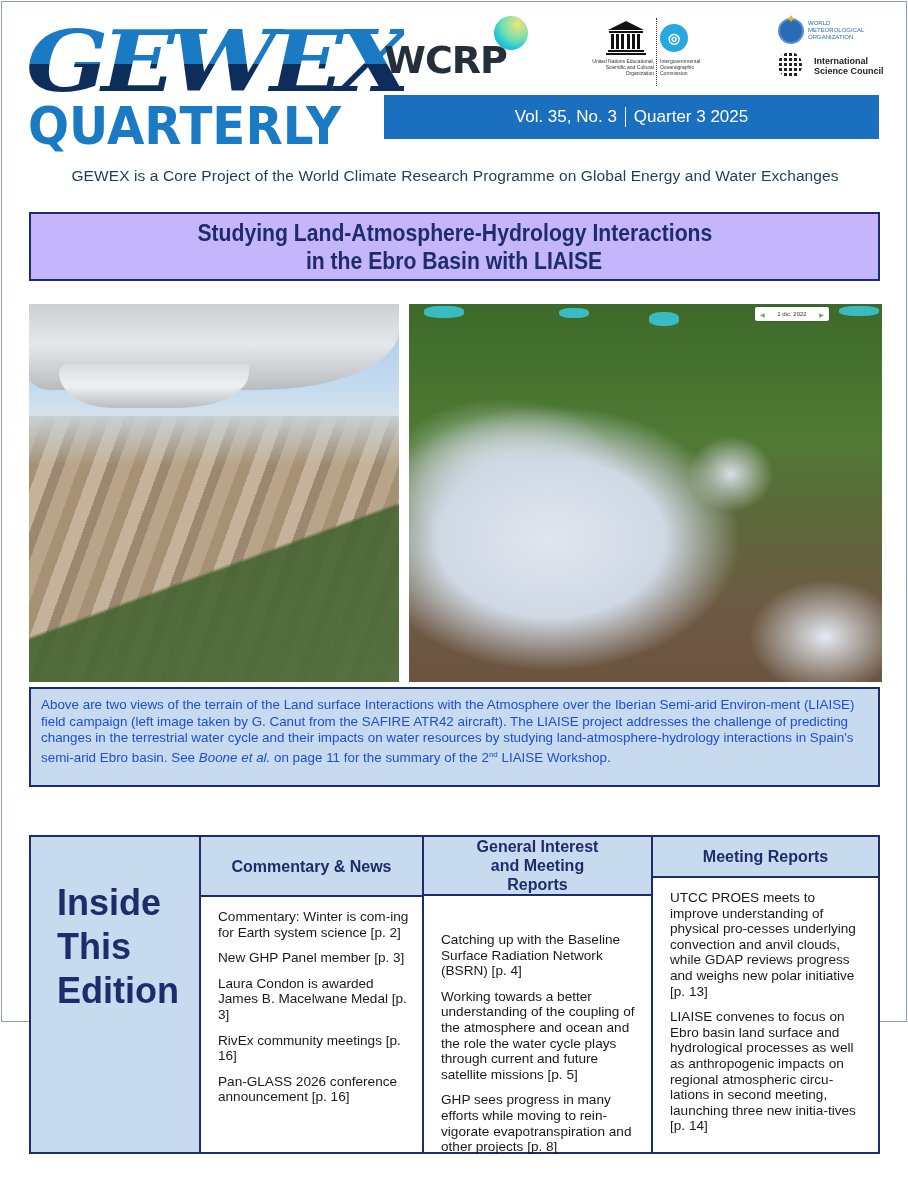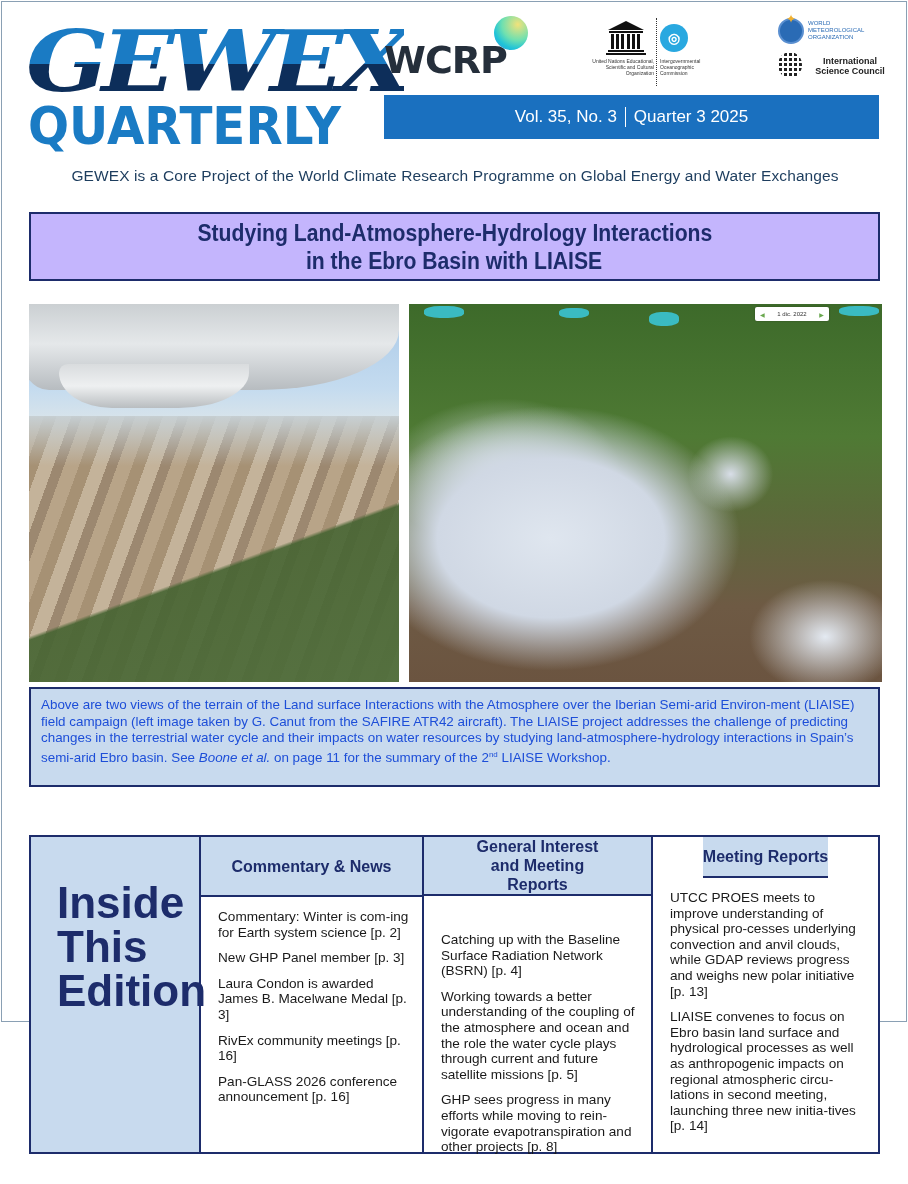--- a/index.html
+++ b/index.html
@@ -126,24 +126,24 @@
   }
   .caption em { font-style: italic; }
   .caption sup { font-size: 8px; }
   
   .inside {
     position: absolute; left: 27px; top: 833px; width: 851px; height: 319px;
     border: 2px solid #1d2c6b; display: flex; background: #fff;
   }
   .inside-label {
     width: 170px; background: #c8daee; border-right: 2px solid #1d2c6b;
-    padding: 44px 0 0 26px; font-weight: bold; font-size: 44px; line-height: 44px; color: #1d2c6b;
+    padding: 44px 0 0 26px; font-weight: bold; font-size: 36px; line-height: 44px; color: #1d2c6b;
   }
   .inside-col { display: flex; flex-direction: column; border-right: 2px solid #1d2c6b; }
-  .inside-col:last-child { border-right: none; align-items: center; }
+  .inside-col:last-child { border-right: none; }
   .col-1 { width: 223px; }
   .col-2 { width: 229px; gap: 24px; }
   .col-3 { width: 225px; }
   .col-head {
     height: 60px; background: #c8daee; border-bottom: 2px solid #1d2c6b;
     display: flex; align-items: center; justify-content: center; text-align: center;
     font-weight: bold; font-size: 16px; line-height: 19px; color: #1d2c6b;
   }
   .col-body { padding: 12px 12px 8px 17px; }
   .item { font-size: 13.6px; line-height: 15.6px; color: #1a1a1a; margin-bottom: 10px; }
@@ -183,21 +183,21 @@
   </div>
 
   <div class="wmo">
     <div class="wmo-emblem"></div>
     <div class="wmo-star">✦</div>
     <div class="wmo-text" style="width:60px;">WORLD METEOROLOGICAL ORGANIZATION</div>
   </div>
 
   <div class="isc">
     <div class="isc-dots"></div>
-    <div class="isc-text" style="width:72px;text-align:center;">International Science Council</div>
+    <div class="isc-text" style="width:72px;">International Science Council</div>
   </div>
 
   <div class="issue-bar">
     <span>Vol. 35, No. 3</span>
     <span class="issue-sep"></span>
     <span>Quarter 3 2025</span>
   </div>
 
   <div class="tagline">GEWEX is a Core Project of the World Climate Research Programme on Global Energy and Water Exchanges</div>
 

